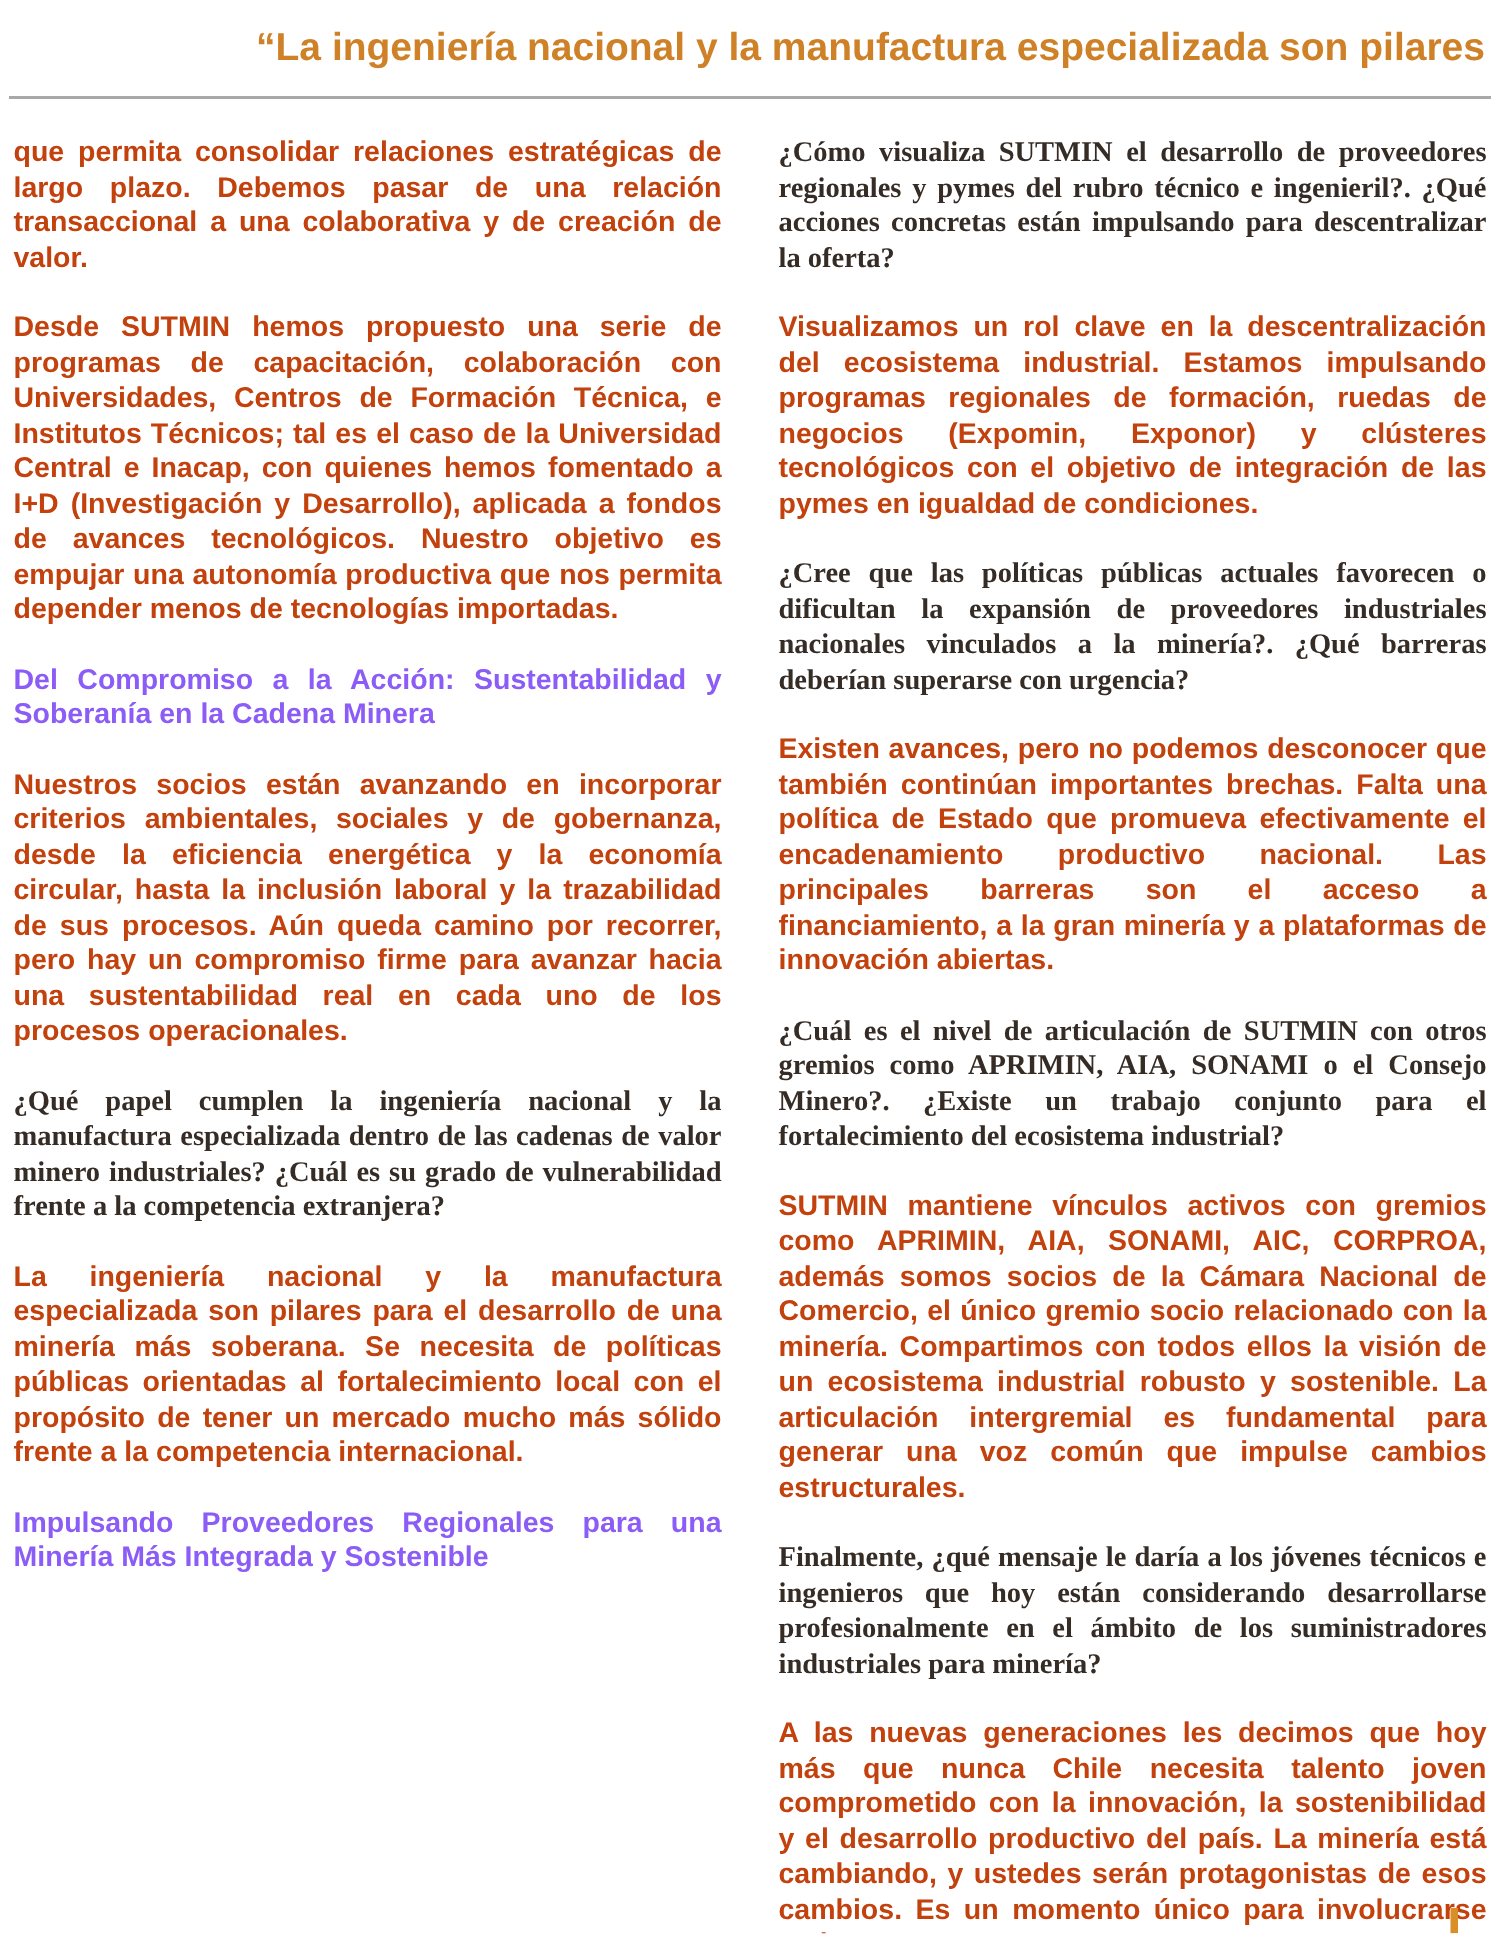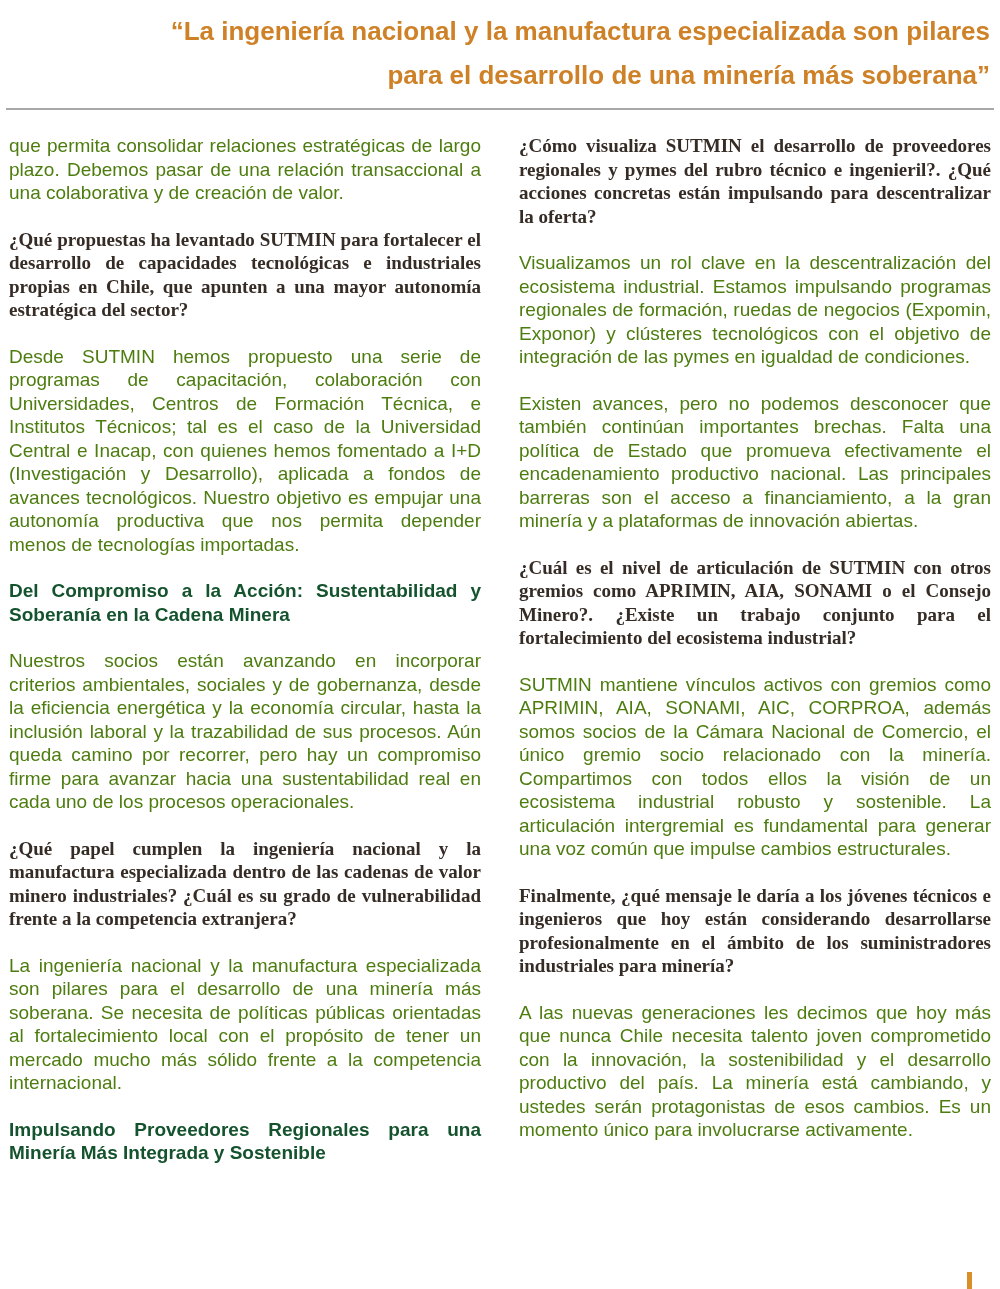--- a/index.html
+++ b/index.html
@@ -43,72 +43,71 @@
     flex: 1 1 0;
     min-width: 0;
   }
   .col p {
     margin: 0 0 23px 0;
     font-size: 19px;
     line-height: 23.5px;
     text-align: justify;
   }
   .answer {
-    color: #4d7c0f;
-    font-weight: 400;
+    color: #c2410c;
+    font-weight: 700;
   }
   .question {
     color: #362c26;
     font-weight: 700;
     font-family: Liberation Serif, serif;
   }
   .subhead {
-    color: #14532d;
+    color: #8b5cf6;
     font-weight: 700;
     margin-top: 4px !important;
   }
   .page-marker {
     position: absolute;
     right: 28px;
     bottom: 0;
     width: 5px;
     height: 17px;
     background: #d98e26;
   }
 </style>
 </head>
 <body>
 
 <div class="page">
 
   <header class="header">
     <h1 style="margin:0;">
       <div class="title-line">“La ingeniería nacional y la manufactura especializada son pilares</div>
-      <div class="title-line">para el desarrollo de una minería más soberana”</div>
     </h1>
   </header>
 
   <hr class="divider">
 
   <main class="columns">
 
     <section class="col">
       <p class="answer">que permita consolidar relaciones estratégicas de largo plazo. Debemos pasar de una relación transaccional a una colaborativa y de creación de valor.</p>
-      <p class="question">¿Qué propuestas ha levantado SUTMIN para fortalecer el desarrollo de capacidades tecnológicas e industriales propias en Chile, que apunten a una mayor autonomía estratégica del sector?</p>
       <p class="answer">Desde SUTMIN hemos propuesto una serie de programas de capacitación, colaboración con Universidades, Centros de Formación Técnica, e Institutos Técnicos; tal es el caso de la Universidad Central e Inacap, con quienes hemos fomentado a I+D (Investigación y Desarrollo), aplicada a fondos de avances tecnológicos. Nuestro objetivo es empujar una autonomía productiva que nos permita depender menos de tecnologías importadas.</p>
       <p class="subhead">Del Compromiso a la Acción: Sustentabilidad y Soberanía en la Cadena Minera</p>
       <p class="answer">Nuestros socios están avanzando en incorporar criterios ambientales, sociales y de gobernanza, desde la eficiencia energética y la economía circular, hasta la inclusión laboral y la trazabilidad de sus procesos. Aún queda camino por recorrer, pero hay un compromiso firme para avanzar hacia una sustentabilidad real en cada uno de los procesos operacionales.</p>
       <p class="question">¿Qué papel cumplen la ingeniería nacional y la manufactura especializada dentro de las cadenas de valor minero industriales? ¿Cuál es su grado de vulnerabilidad frente a la competencia extranjera?</p>
       <p class="answer">La ingeniería nacional y la manufactura especializada son pilares para el desarrollo de una minería más soberana. Se necesita de políticas públicas orientadas al fortalecimiento local con el propósito de tener un mercado mucho más sólido frente a la competencia internacional.</p>
       <p class="subhead">Impulsando Proveedores Regionales para una Minería Más Integrada y Sostenible</p>
     </section>
 
     <section class="col">
       <p class="question">¿Cómo visualiza SUTMIN el desarrollo de proveedores regionales y pymes del rubro técnico e ingenieril?. ¿Qué acciones concretas están impulsando para descentralizar la oferta?</p>
       <p class="answer">Visualizamos un rol clave en la descentralización del ecosistema industrial. Estamos impulsando programas regionales de formación, ruedas de negocios (Expomin, Exponor) y clústeres tecnológicos con el objetivo de integración de las pymes en igualdad de condiciones.</p>
+      <p class="question">¿Cree que las políticas públicas actuales favorecen o dificultan la expansión de proveedores industriales nacionales vinculados a la minería?. ¿Qué barreras deberían superarse con urgencia?</p>
       <p class="answer">Existen avances, pero no podemos desconocer que también continúan importantes brechas. Falta una política de Estado que promueva efectivamente el encadenamiento productivo nacional. Las principales barreras son el acceso a financiamiento, a la gran minería y a plataformas de innovación abiertas.</p>
       <p class="question">¿Cuál es el nivel de articulación de SUTMIN con otros gremios como APRIMIN, AIA, SONAMI o el Consejo Minero?. ¿Existe un trabajo conjunto para el fortalecimiento del ecosistema industrial?</p>
       <p class="answer">SUTMIN mantiene vínculos activos con gremios como APRIMIN, AIA, SONAMI, AIC, CORPROA, además somos socios de la Cámara Nacional de Comercio, el único gremio socio relacionado con la minería. Compartimos con todos ellos la visión de un ecosistema industrial robusto y sostenible. La articulación intergremial es fundamental para generar una voz común que impulse cambios estructurales.</p>
       <p class="question">Finalmente, ¿qué mensaje le daría a los jóvenes técnicos e ingenieros que hoy están considerando desarrollarse profesionalmente en el ámbito de los suministradores industriales para minería?</p>
       <p class="answer">A las nuevas generaciones les decimos que hoy más que nunca Chile necesita talento joven comprometido con la innovación, la sostenibilidad y el desarrollo productivo del país. La minería está cambiando, y ustedes serán protagonistas de esos cambios. Es un momento único para involucrarse activamente.</p>
     </section>
 
   </main>
 
   <div class="page-marker"></div>

